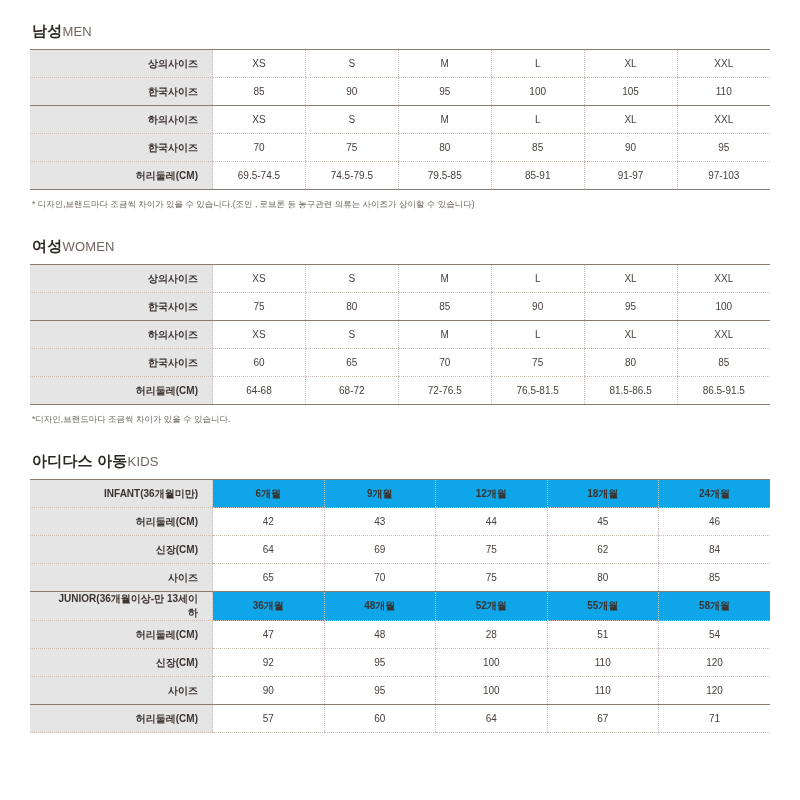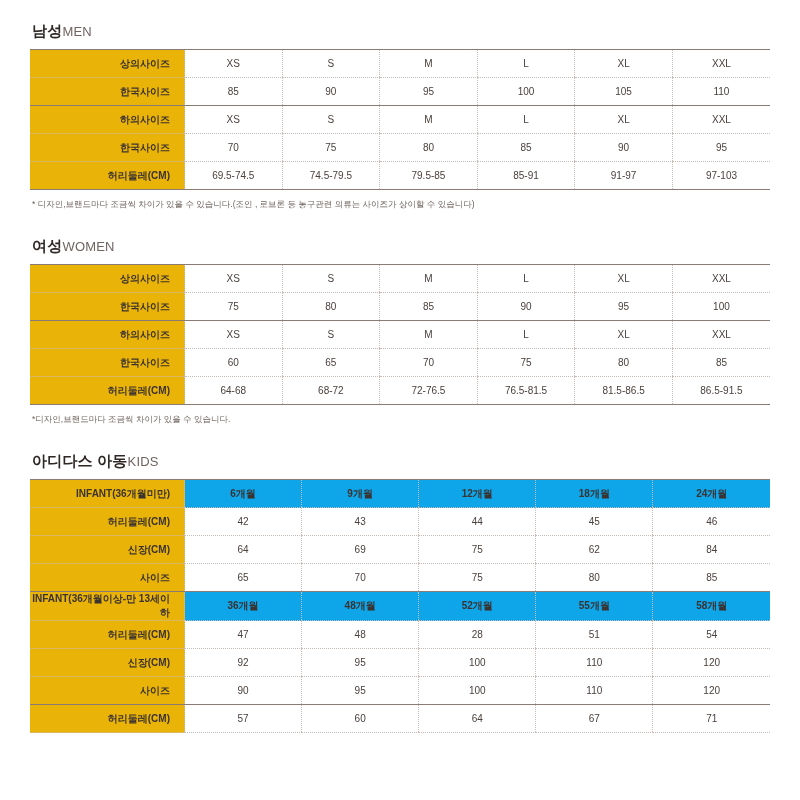--- a/index.html
+++ b/index.html
@@ -33,25 +33,26 @@
     font-size:10px;
     color:#4a403c;
     height:27px;
     border-bottom:1px dotted #c9bcb6;
     padding:0;
   }
   table.size tr.solid td{border-bottom:1px solid #8a7b74;}
   table.size tr.topline td{border-top:1px solid #8a7b74;}
   table.size tr.botline td{border-bottom:1px solid #8a7b74;}
   table.size td.hdr{
-    background:#eab308;
+    background:#e5e5e5;
     font-weight:bold;
     color:#3b3330;
     text-align:right;
     padding-right:14px;
+    padding-left:28px;
   }
   table.size td.hdr-c{
     background:#0ea5e9;
     font-weight:bold;
     color:#3b3330;
     text-align:center;
   }
   table.size td.vsep{border-left:1px dotted #c9bcb6;}
   table.size td.first{width:140px;}
 
@@ -216,21 +217,21 @@
       </tr>
       <tr class="botline">
         <td class="hdr first">사이즈</td>
         <td class="vsep">65</td>
         <td class="vsep">70</td>
         <td class="vsep">75</td>
         <td class="vsep">80</td>
         <td class="vsep">85</td>
       </tr>
       <tr>
-        <td class="hdr first">INFANT(36개월이상-만 13세이하</td>
+        <td class="hdr first">JUNIOR(36개월이상-만 13세이하</td>
         <td class="hdr-c vsep">36개월</td>
         <td class="hdr-c vsep">48개월</td>
         <td class="hdr-c vsep">52개월</td>
         <td class="hdr-c vsep">55개월</td>
         <td class="hdr-c vsep">58개월</td>
       </tr>
       <tr>
         <td class="hdr first">허리둘레(CM)</td>
         <td class="vsep">47</td>
         <td class="vsep">48</td>

